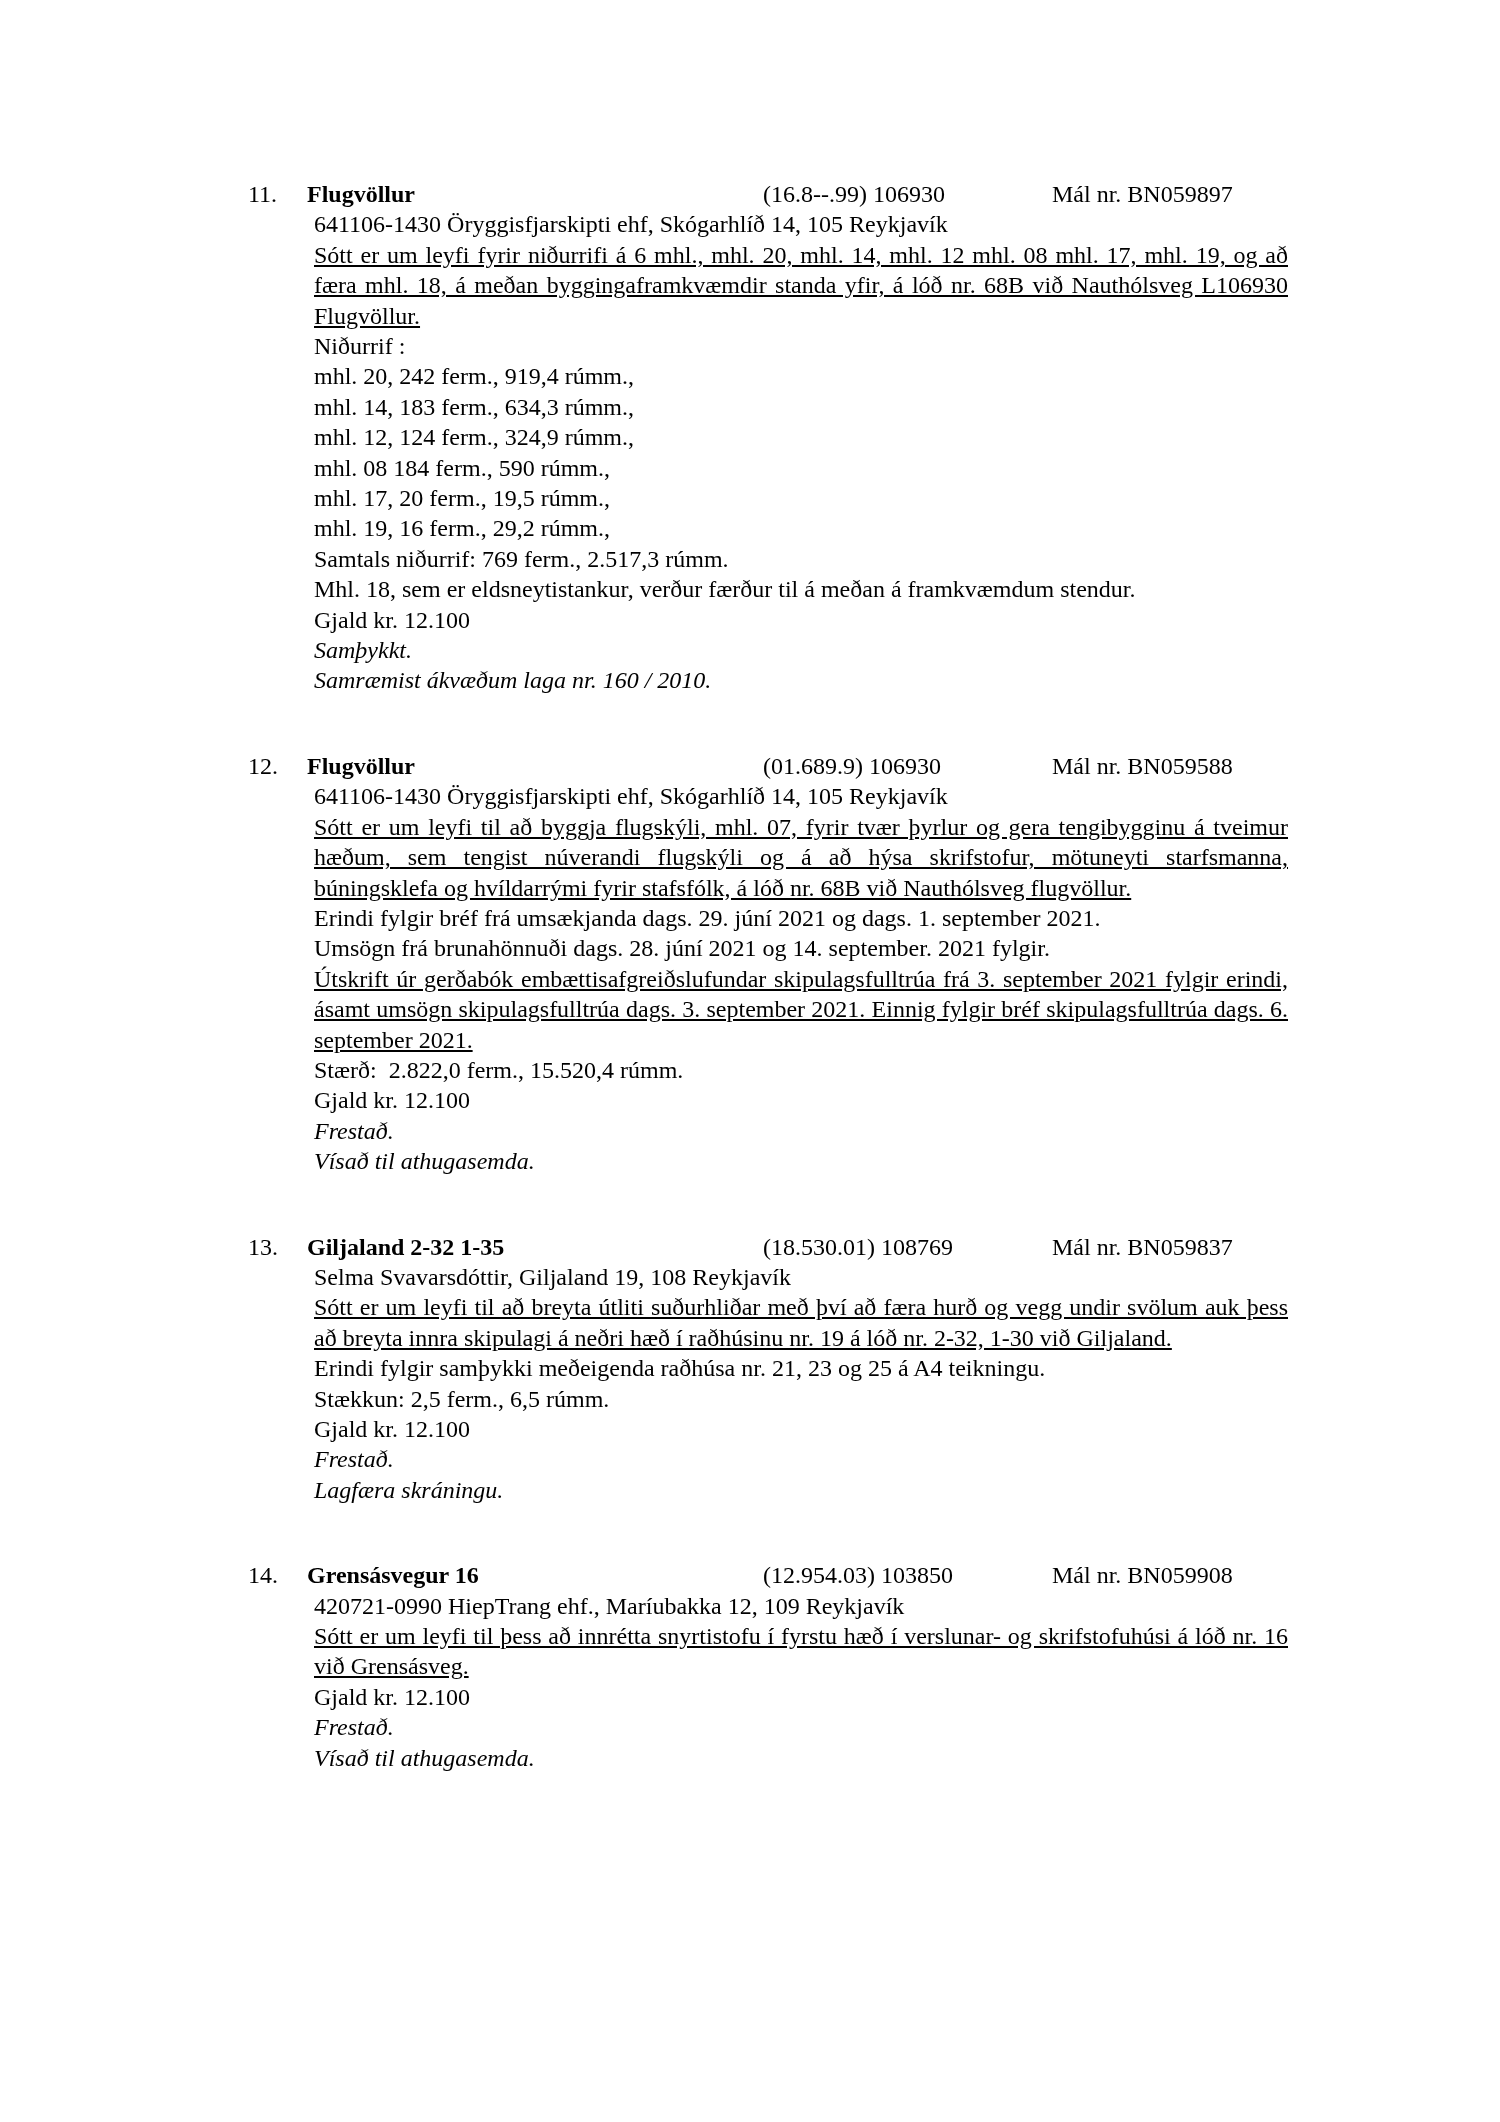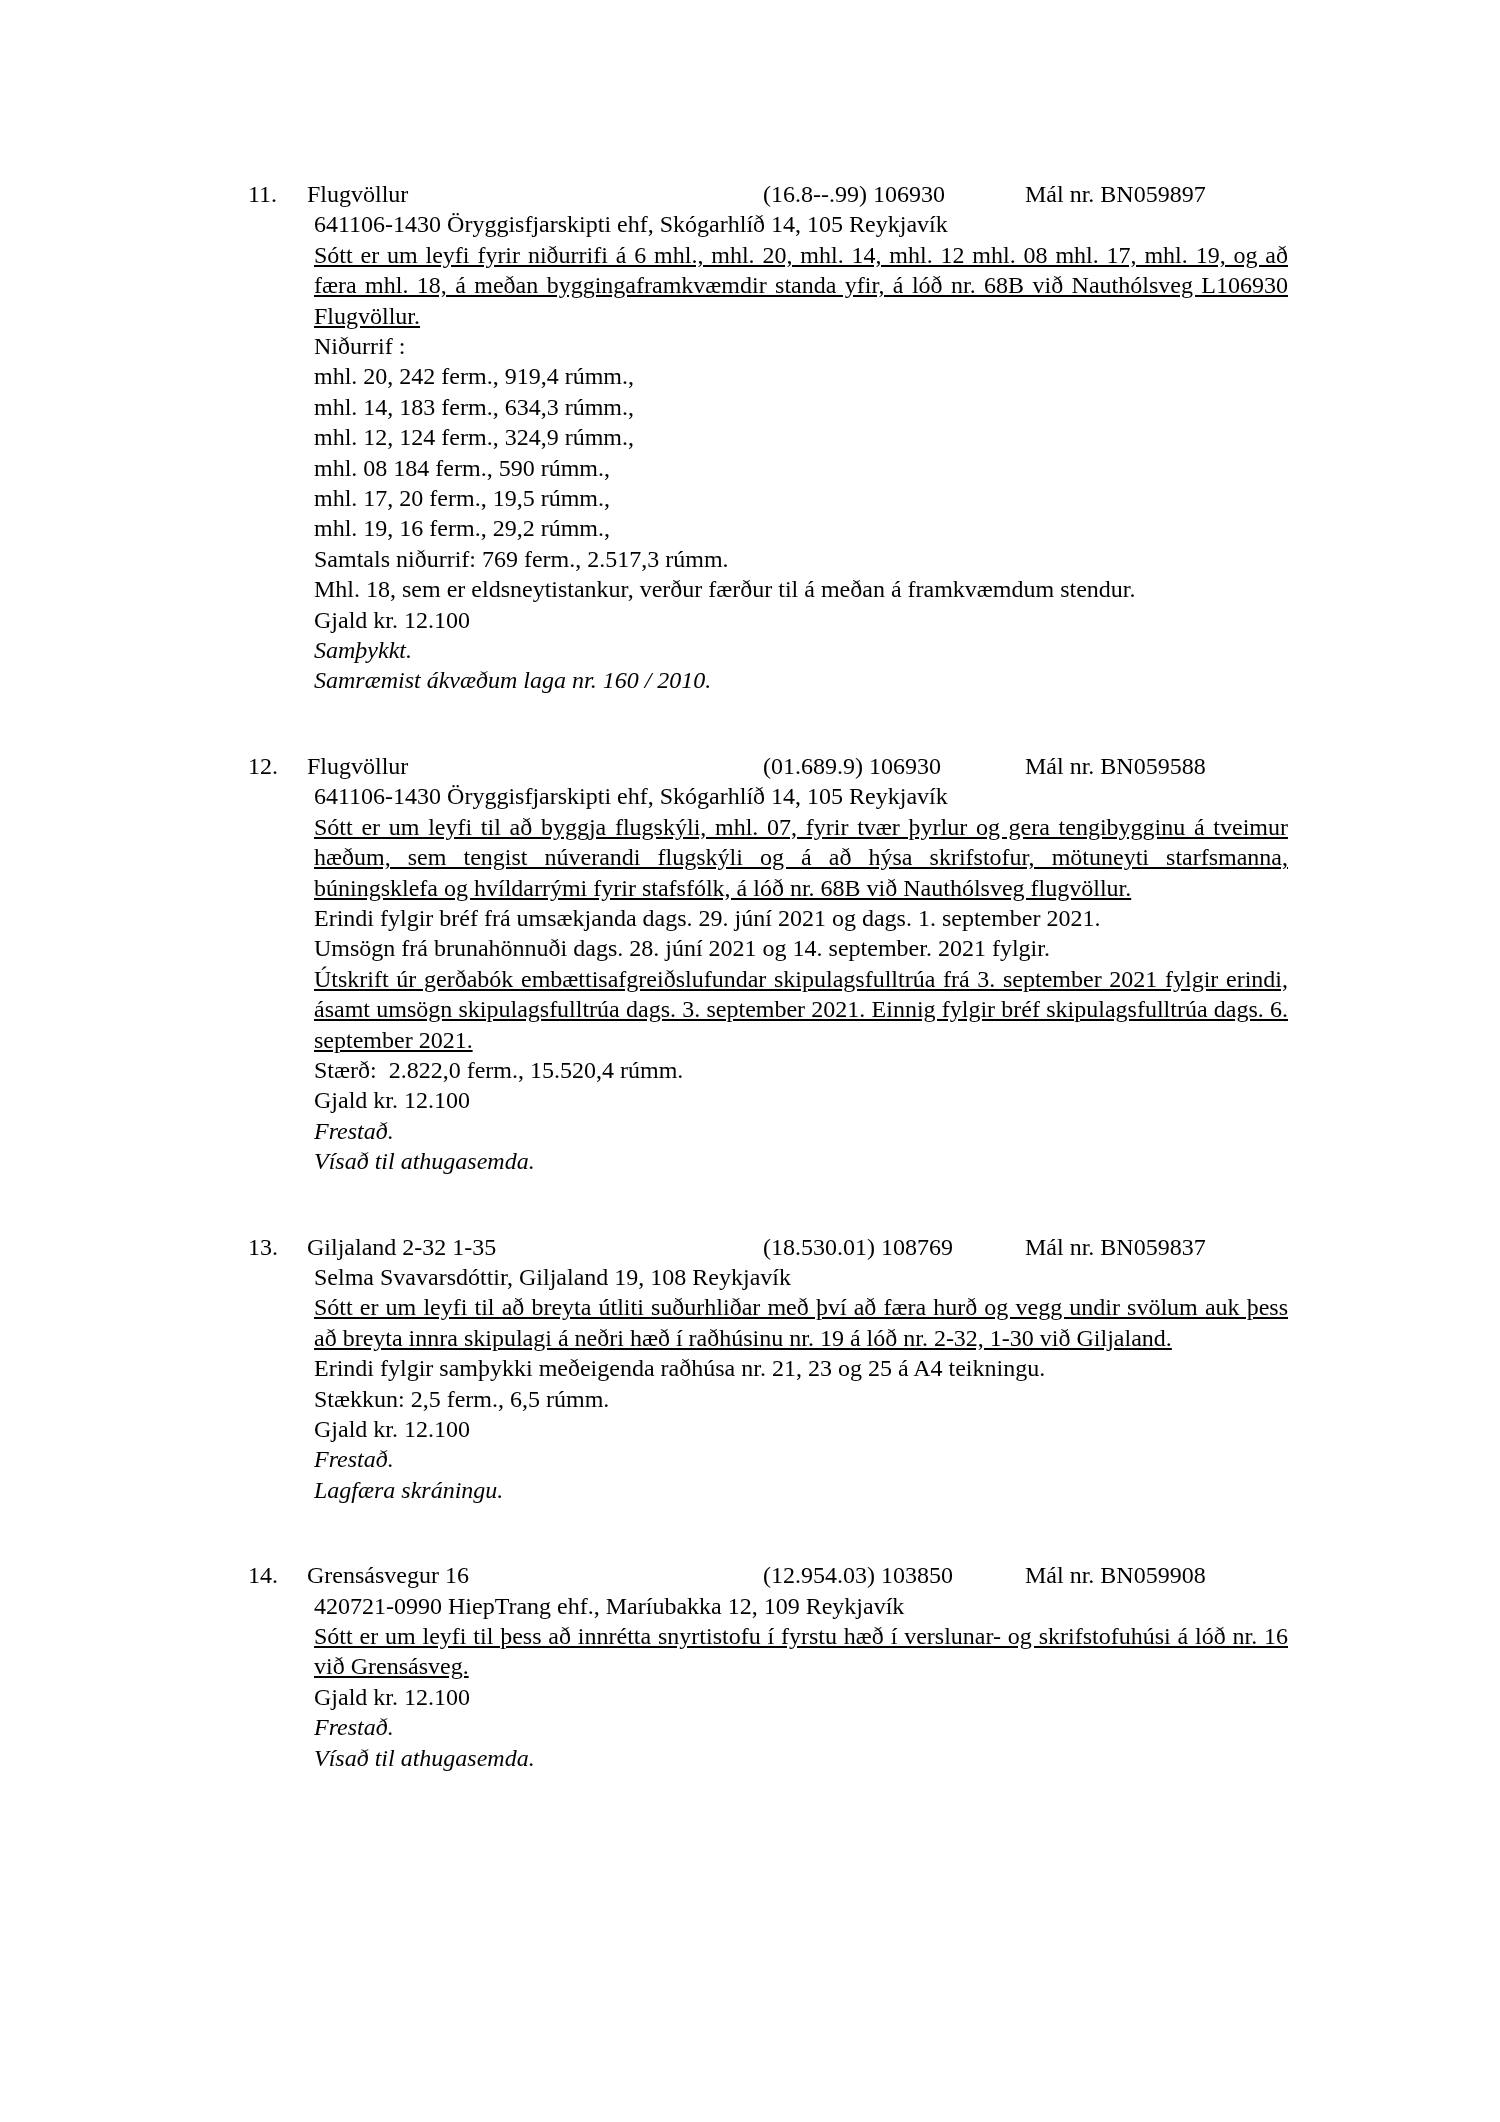--- a/index.html
+++ b/index.html
@@ -17,23 +17,23 @@
   }
   .content {
     position: absolute;
     left: 248px;
     top: 179px;
     width: 1024px;
   }
   .case-item { margin-bottom: 55px; }
   .case-header { position: relative; height: 30.4px; }
   .case-num   { position: absolute; left: 0; }
-  .case-title { position: absolute; left: 59px; font-weight: 400; white-space: nowrap; }
+  .case-title { position: absolute; left: 59px; font-weight: 700; white-space: nowrap; }
   .case-code  { position: absolute; left: 515px; white-space: nowrap; }
-  .case-ref   { position: absolute; left: 777px; white-space: nowrap; }
+  .case-ref   { position: absolute; left: 804px; white-space: nowrap; }
   .case-body  { margin-left: 66px; width: 974px; }
   .para { text-align: justify; text-decoration: underline; }
   .line { white-space: pre-wrap; }
   .italic { font-style: italic; }
   .page-number {
     position: absolute;
     left: 1256px;
     top: 1996px;
     font-family: "Liberation Sans", sans-serif;
     font-size: 27px;

